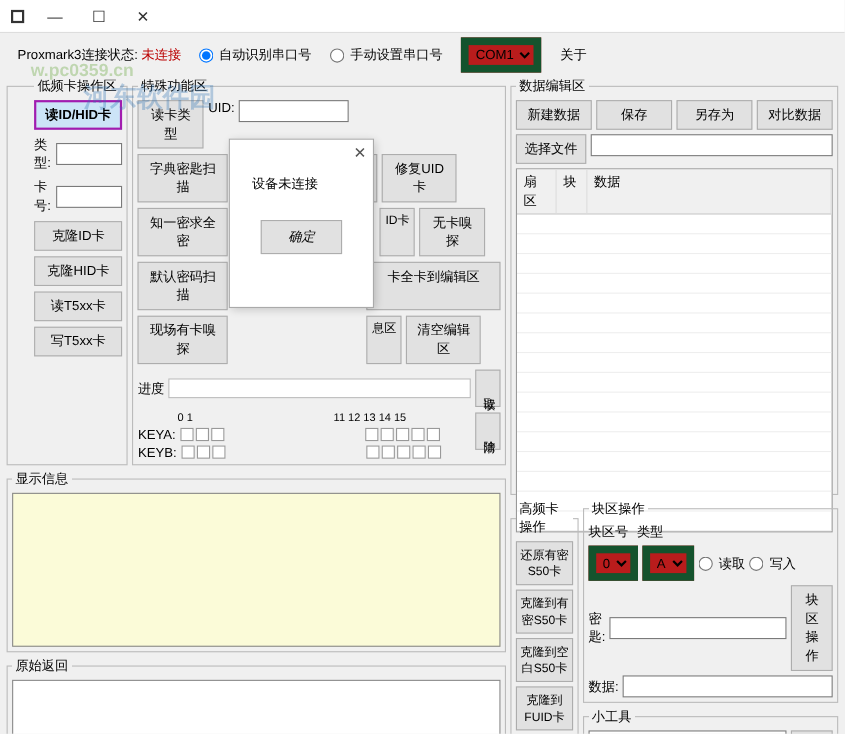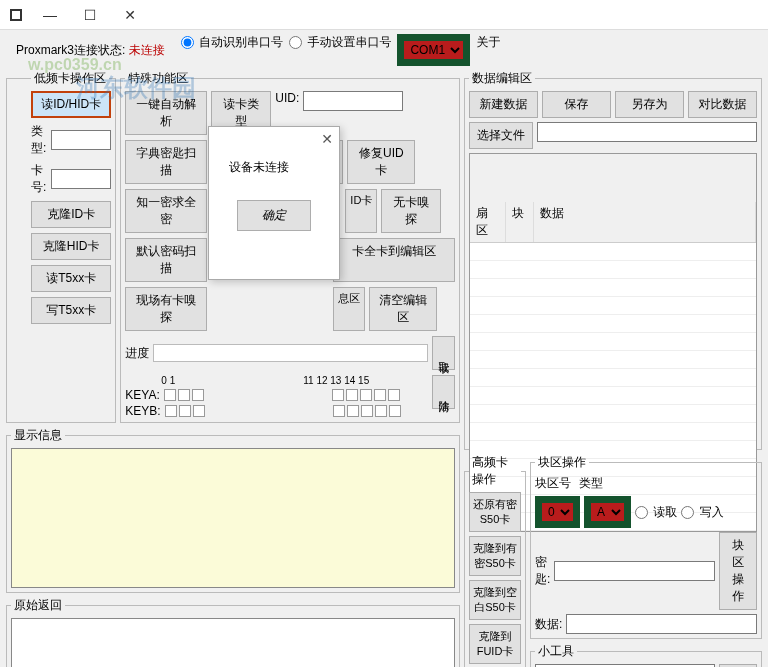--- a/index.html
+++ b/index.html
@@ -3,49 +3,49 @@
 <meta charset="utf-8">
 <style>
 * { box-sizing: border-box; margin: 0; padding: 0; }
 body { font-family: "Microsoft YaHei", SimSun, sans-serif; font-size: 12px; background: #f0f0f0; width: 768px; height: 667px; overflow: hidden; position: relative; }
 .titlebar { height: 30px; background: #fff; display: flex; align-items: center; padding: 0 8px; border-bottom: 1px solid #ddd; }
 .titlebar .icon { width: 16px; height: 16px; margin-right: 6px; }
 .titlebar .title { flex: 1; }
 .titlebar .ctrl { width: 40px; text-align: center; font-size: 14px; color: #333; }
 .statusbar { padding: 4px 8px; font-size: 12px; }
 .statusbar .red { color: #b00; }
-.topbar { display: flex; align-items: flex-start; padding: 2px 8px; gap: 6px; }
+.topbar { display: flex; align-items: center; padding: 2px 8px; gap: 17px; }
 input[type=radio] { vertical-align: middle; margin-right: 2px; }
 select { font-size: 12px; border: 7px solid #14532d; background: #b91c1c; padding: 1px 2px; }
 .main { display: flex; padding: 0 6px 6px 6px; gap: 4px; height: calc(100% - 60px); }
 .leftcol { width: 454px; display: flex; flex-direction: column; gap: 4px; }
 .rightcol { flex: 1; display: flex; flex-direction: column; gap: 4px; }
 fieldset { border: 1px solid #bbb; padding: 4px; font-size: 12px; }
 legend { padding: 0 3px; }
 .btn { display: inline-block; background: #e1e1e1; border: 1px solid #adadad; padding: 4px 6px; font-size: 12px; text-align: center; cursor: default; }
-.btn.selected { background: #cce4f7; border: 2px solid #c2410c; padding: 3px 5px; }
+.btn.selected { background: #cce4f7; border: 2px solid #a21caf; padding: 3px 5px; font-weight: bold; }
 .btn.sm { padding: 3px 4px; font-size: 11px; }
 .txt { border: 1px solid #7a7a7a; background: #fff; padding: 2px; font-size: 12px; height: 20px; }
 .lowfreq { display: flex; flex-direction: column; gap: 5px; }
 .row { display: flex; gap: 5px; align-items: center; }
 .lbl { font-size: 12px; }
 .special { display: flex; flex-direction: column; gap: 5px; }
 .specrow { display: flex; gap: 4px; }
 .progress { border: 1px solid #bbb; height: 18px; flex: 1; background: #fff; }
 .keyboxes { display: flex; gap: 2px; }
 .keyboxes .cb { width: 12px; height: 12px; border: 1px solid #999; background: #fff; }
 .vertbtn { writing-mode: vertical-rl; padding: 6px 3px; background: #e1e1e1; border: 1px solid #adadad; font-size: 11px; text-align: center; }
 .displayarea { background: #fbfbd8; border: 1px solid #888; flex: 1; min-height: 140px; position: relative; }
 .rawret { background: #fff; border: 1px solid #888; flex: 1; min-height: 140px; }
 .dataedit { display: flex; flex-direction: column; gap: 4px; height: 380px; }
 .derow { display: flex; gap: 4px; }
 .derow .btn { flex: 1; }
 .table { border: 1px solid #999; background: #fff; flex: 1; overflow: hidden; }
 .thead { display: flex; background: #f0f0f0; border-bottom: 1px solid #ccc; }
-.thead div { padding: 3px 6px; border-right: 1px solid #ddd; font-size: 12px; margin-top: 48px; }
+.thead div { padding: 3px 6px; border-right: 1px solid #ddd; font-size: 12px; }
 .trow { display: flex; border-bottom: 1px solid #eee; height: 18px; }
 .hf { display: flex; gap: 4px; }
 .hfleft { width: 62px; display: flex; flex-direction: column; gap: 4px; }
 .hfbtn { background: #e1e1e1; border: 1px solid #adadad; padding: 4px 2px; font-size: 11px; text-align: center; }
 .blockops { flex: 1; display: flex; flex-direction: column; gap: 4px; }
 .tools { display: flex; flex-direction: column; gap: 4px; }
 .dialog { position: absolute; left: 208px; top: 126px; width: 132px; height: 154px; background: #fff; border: 1px solid #aaa; box-shadow: 2px 2px 8px rgba(0,0,0,.2); }
 .dialog .dtitle { display: flex; justify-content: flex-end; padding: 4px 6px; }
 .dialog .dclose { font-size: 14px; color: #555; cursor: default; }
 .dialog .dbody { padding: 8px 20px; }
@@ -100,21 +100,20 @@
           <span class="btn">克隆HID卡</span>
           <span class="btn">读T5xx卡</span>
           <span class="btn">写T5xx卡</span>
         </div>
       </fieldset>
 
       <fieldset style="flex:1;">
         <legend>特殊功能区</legend>
         <div class="special">
           <div class="specrow">
-            <span class="btn" style="width:82px">一键自动解析</span>
             <span class="btn" style="width:60px">读卡类型</span>
             <span class="lbl">UID:</span>
             <input class="txt" style="width: 100px;">
           </div>
           <div class="specrow">
             <span class="btn" style="width:82px">字典密匙扫描</span>
             <span class="btn" style="width:60px">天线电压</span>
             <span class="btn" style="width:68px">修改UID号</span>
             <span class="btn" style="width:68px">修复UID卡</span>
           </div>

